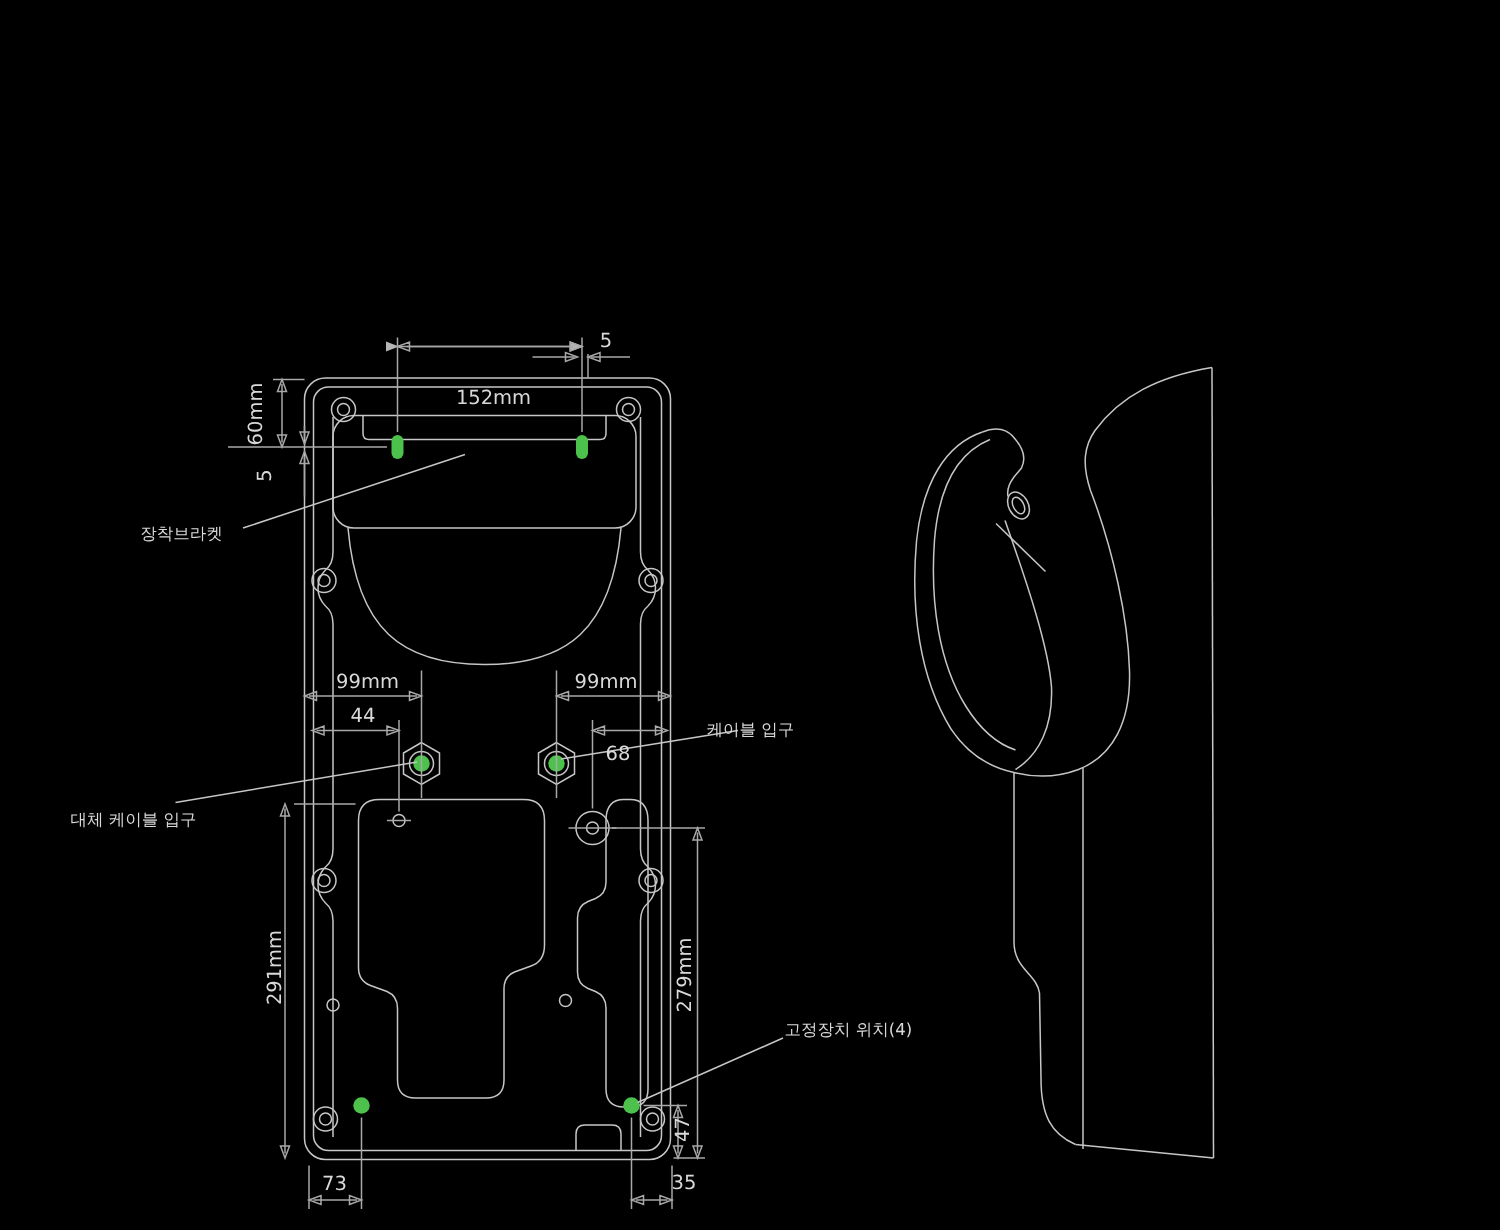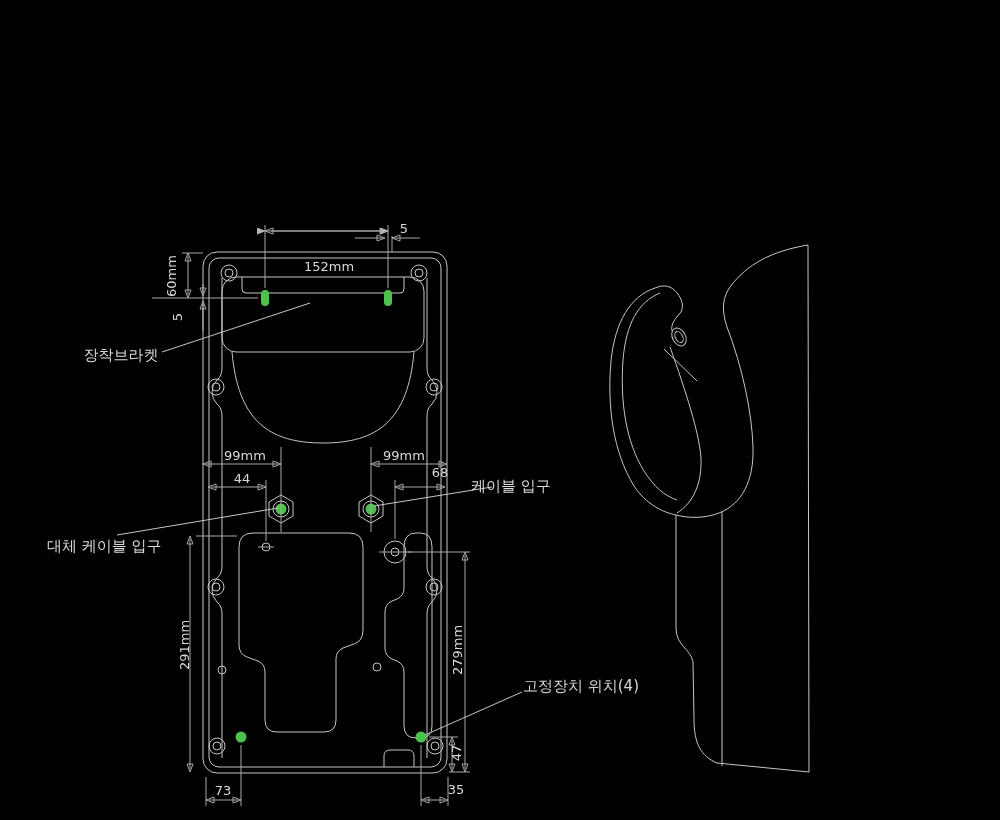--- a/index.html
+++ b/index.html
@@ -13,21 +13,21 @@
   .grn{fill:var(--green,#4cc14c);stroke:none;}
   .txt{
     position:absolute;color:var(--text,#d9d9d9);font-size:13px;line-height:15px;
     white-space:nowrap;transform:translate(-50%,-50%);
   }
   .vtxt{
     position:absolute;color:var(--text,#d9d9d9);font-size:13px;line-height:15px;
     white-space:nowrap;transform:translate(-50%,-50%) rotate(-90deg);
   }
   .lbl{
-    position:absolute;color:var(--text,#d9d9d9);font-size:15px;line-height:21px;
+    position:absolute;color:var(--text,#d9d9d9);font-size:11px;line-height:21px;
     white-space:nowrap;
   }
   .lbl.center{text-align:center;}
 </style>
 </head>
 <body>
 
 <div class="stage">
 
   <svg width="1000" height="820" viewBox="0 0 1000 820">
@@ -187,21 +187,21 @@
     </g>
   </svg>
 
   <div class="txt" style="left:329px;top:218px;margin-top:48px;">152mm</div>
   <div class="txt" style="left:404px;top:228px;">5</div>
   <div class="vtxt" style="left:171px;top:276px;">60mm</div>
   <div class="vtxt" style="left:177px;top:317px;">5</div>
   <div class="txt" style="left:245px;top:455px;">99mm</div>
   <div class="txt" style="left:404px;top:455px;">99mm</div>
   <div class="txt" style="left:242px;top:478px;">44</div>
-  <div class="txt" style="left:412px;top:472px;margin-left:28px;">68</div>
+  <div class="txt" style="left:412px;top:503px;">68</div>
   <div class="vtxt" style="left:184px;top:645px;">291mm</div>
   <div class="vtxt" style="left:457px;top:650px;">279mm</div>
   <div class="vtxt" style="left:456px;top:753px;">47</div>
   <div class="txt" style="left:223px;top:790px;">73</div>
   <div class="txt" style="left:456px;top:789px;">35</div>
 
   <div class="lbl center" style="left:25px;top:345px;width:192px;">
     <div>장착브라켓</div>
   </div>
   <div class="lbl" style="left:471px;top:476px;">케이블 입구</div>

